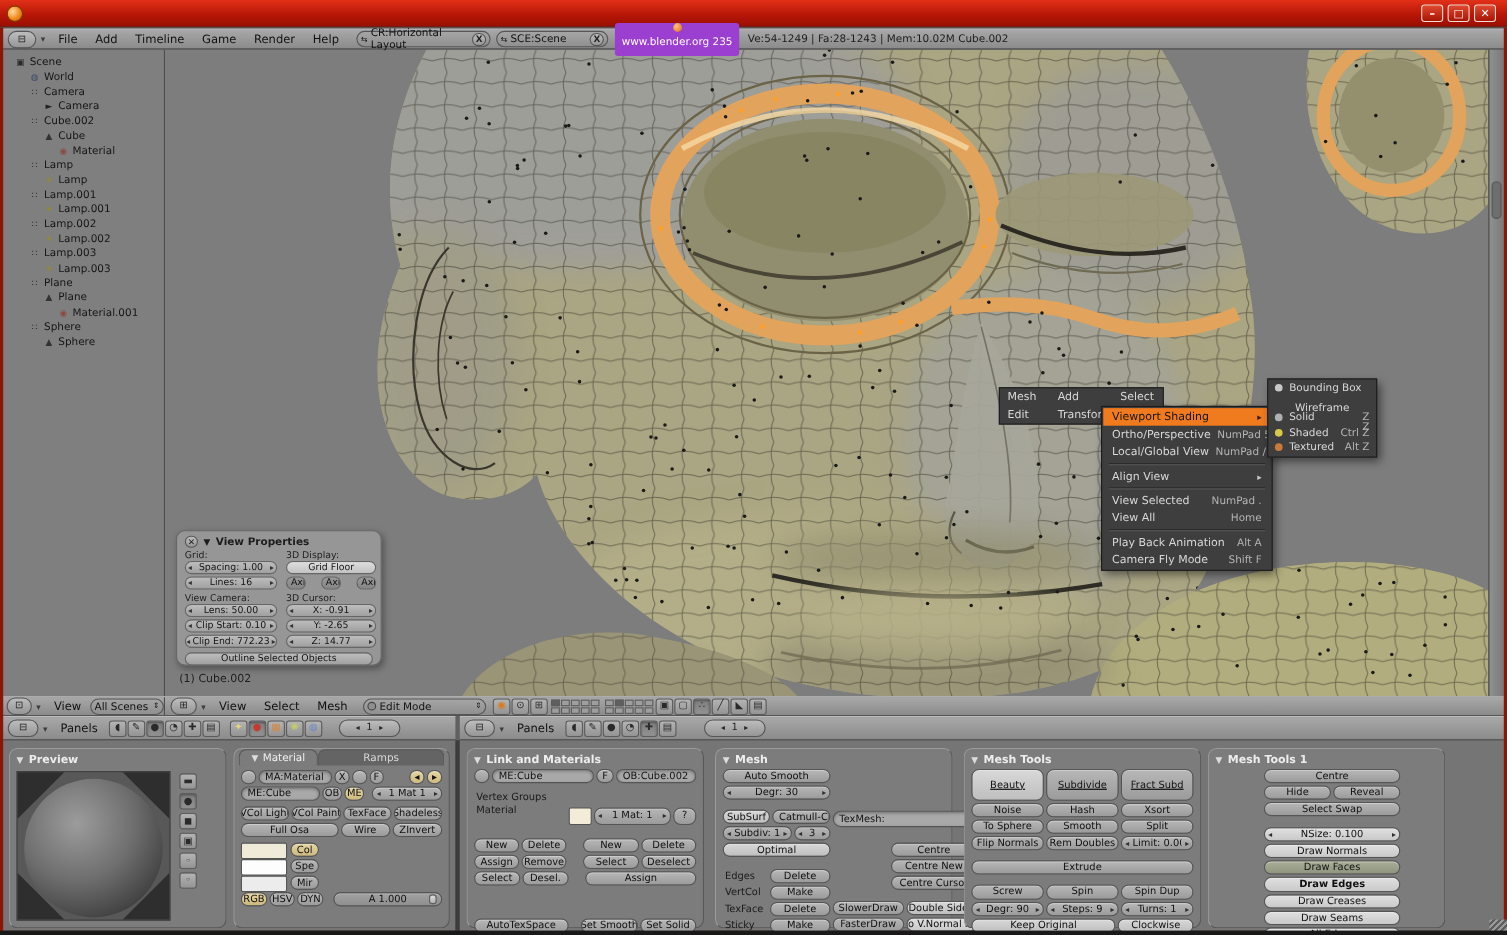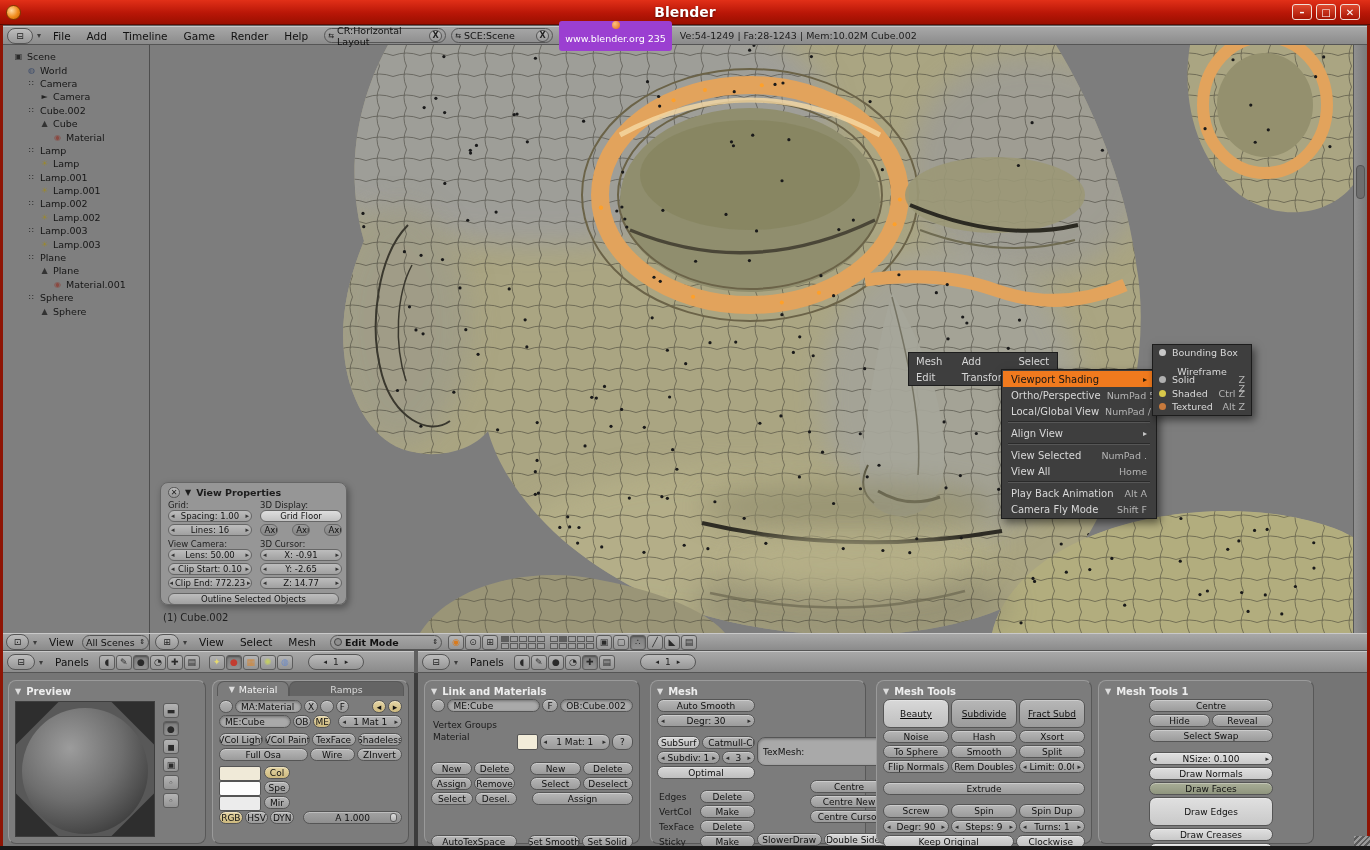--- a/index.html
+++ b/index.html
@@ -80,21 +80,20 @@
   #resize{right:0px;bottom:0px;width:16px;height:14px;background:repeating-linear-gradient(135deg,#9a9a9a 0 2px,#5c5c5c 2px 4px);z-index:5;}
   #blackbar{left:0;top:846px;width:1370px;height:4px;background:#191919;z-index:6;}
 </style>
 </head>
 <body>
 
 <div id="win">
 
   <div id="titlebar" class="abs">
     <div id="logo"></div>
-    <div id="title">Blender</div>
     <div id="winbtns">
       <div class="winbtn">–</div>
       <div class="winbtn">□</div>
       <div class="winbtn">✕</div>
     </div>
   </div>
 
   <div id="frame" class="abs"></div>
 
   <div class="hdr abs" style="left:3px;top:26px;width:1364px;height:19px;z-index:4;">
@@ -622,21 +621,21 @@
     <div style="display:flex;align-items:center;flex:1;height:100%;">
       <div class="hpill" style="width:24px;margin-left:5px;">⊞</div>
       <span class="harrow">▾</span>
       <div id="vhmenus" style="display:flex;">
           <span class="hmenu">View</span>
           <span class="hmenu">Select</span>
           <span class="hmenu">Mesh</span>
         </div>
       <div class="selfield" style="width:112px;margin-left:6px;">
         <span style="width:8px;height:8px;border-radius:50%;background:#8f8f8f;border:1px solid #444;"></span>
-        <span style="flex:1;font-weight:bold;">Edit Mode</span>
+        <span style="flex:1;">Edit Mode</span>
         <span style="font-size:7px;">⇕</span>
       </div>
       <div id="vhicons" style="display:flex;align-items:center;margin-left:6px;">
           <div class="ico16" style="color: rgb(217, 122, 28);">◉</div>
           <div class="ico16">⊙</div>
           <div class="ico16">⊞</div>
           <div class="layers">
             <div class="lcol">
               <div class="lcell on"></div>
               <div class="lcell"></div>
@@ -949,21 +948,21 @@
             <div class="plabel" style="flex: 0.42 1 0px;">TexFace</div>
             <div class="pbtn" style="flex: 0.58 1 0px;">Delete</div>
           </div>
           <div class="prow" style="height: 13px;">
             <div class="plabel" style="flex: 0.42 1 0px;">Sticky</div>
             <div class="pbtn" style="flex: 0.58 1 0px;">Make</div>
           </div>
         </div>
       <div style="flex:1;">
           <div class="prow" style="height: 36px;"></div>
-          <div class="prow" style="height: 29px;">
+          <div class="prow" style="height: 15px;">
             <div class="pbtn field" style="flex: 1 1 0px;">TexMesh:</div>
           </div>
           <div class="prow" style="height: 10px;"></div>
           <div class="prow" style="height: 13px;">
             <div class="pgap" style="flex: 0.4 1 0px;"></div>
             <div class="pbtn" style="flex: 0.6 1 0px;">Centre</div>
           </div>
           <div class="prow" style="height: 13px;">
             <div class="pgap" style="flex: 0.4 1 0px;"></div>
             <div class="pbtn" style="flex: 0.6 1 0px;">Centre New</div>
@@ -1081,21 +1080,21 @@
             <span class="st">NSize: 0.100</span>
             <span class="sa">▸</span>
           </div>
         </div>
         <div class="prow" style="height: 13px;">
           <div class="pbtn lt" style="flex: 1 1 0px;">Draw Normals</div>
         </div>
         <div class="prow" style="height: 13px;">
           <div class="pbtn sel" style="flex: 1 1 0px;">Draw Faces</div>
         </div>
-        <div class="prow" style="height: 29px;">
+        <div class="prow" style="height: 14px; font-weight: bold;">
           <div class="pbtn lt" style="flex: 1 1 0px;">Draw Edges</div>
         </div>
         <div class="prow" style="height: 13px;">
           <div class="pbtn lt" style="flex: 1 1 0px;">Draw Creases</div>
         </div>
         <div class="prow" style="height: 13px;">
           <div class="pbtn lt" style="flex: 1 1 0px;">Draw Seams</div>
         </div>
         <div class="prow" style="height: 13px;">
           <div class="pbtn lt" style="flex: 1 1 0px;">All Edges</div>

